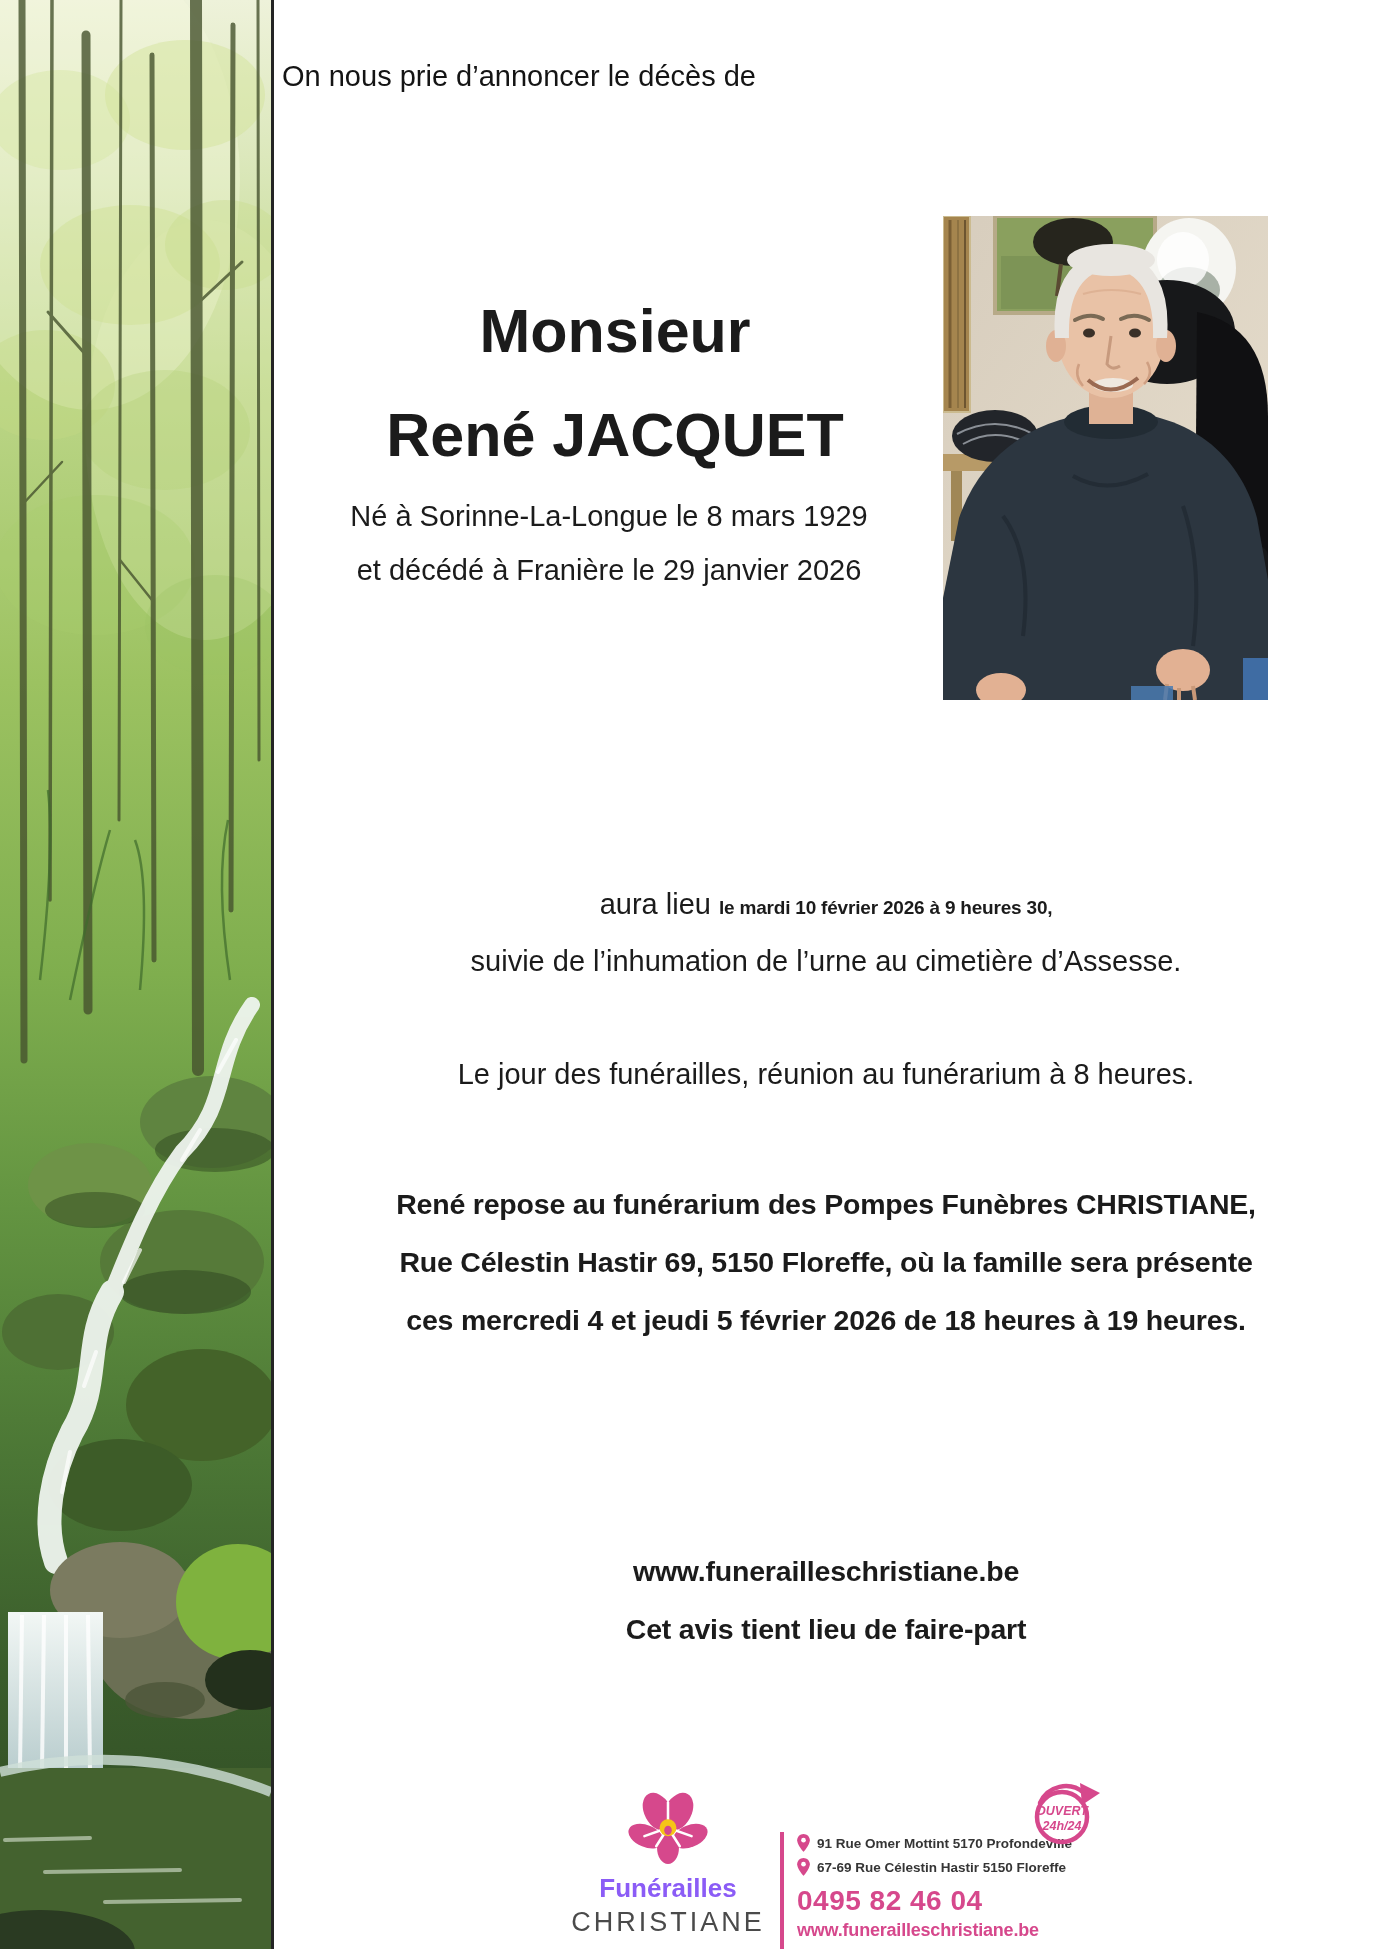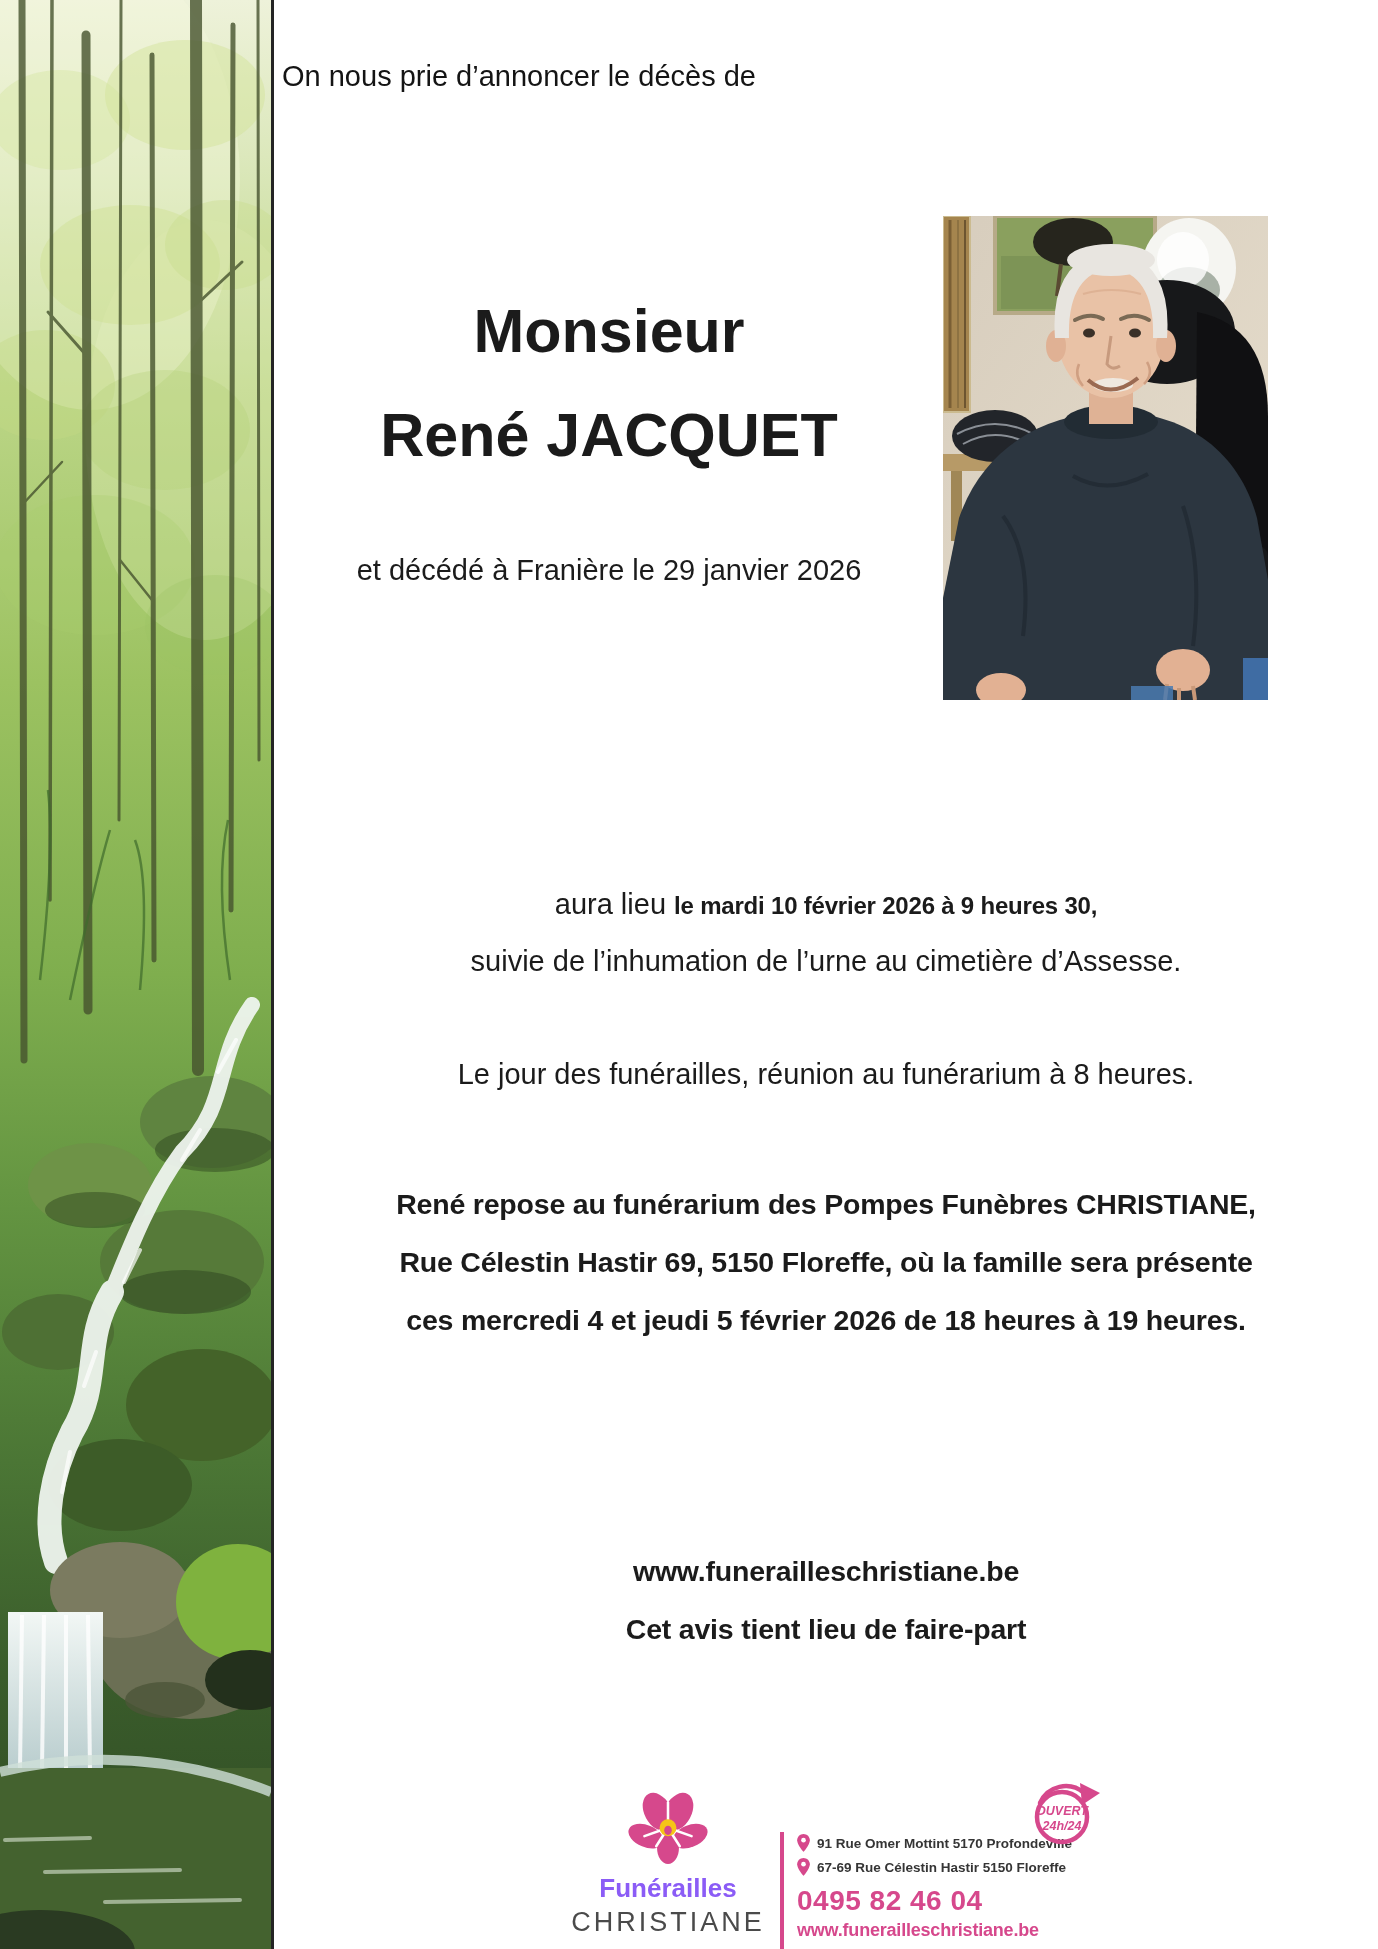--- a/index.html
+++ b/index.html
@@ -12,21 +12,21 @@
     position:absolute;left:0;top:0;width:271px;height:1949px;
     border-right:3px solid #242424;box-sizing:content-box;background:#7fae4e;
   }
   .forest-strip svg{display:block;width:100%;height:100%;}
   
   .intro{
     position:absolute;left:282px;top:60px;font-size:29px;color:#141414;
   }
   
   .tline{position:absolute;left:274px;width:670px;text-align:center;}
-  .title-big{font-size:61px;font-weight:bold;letter-spacing:0;}
+  .title-big{font-size:61px;font-weight:bold;letter-spacing:0;padding-left:6px;}
   .t-monsieur{top:296px;}
   .t-name{top:400px;}
   .t-birth{top:500px;font-size:29px;}
   .t-death{top:554px;font-size:29px;}
   
   .portrait{
     position:absolute;left:943px;top:216px;width:325px;height:484px;overflow:hidden;
   }
   .portrait svg{display:block;width:100%;height:100%;}
   
@@ -153,20 +153,21 @@
           <path d="M 20 1925 L 80 1924"></path>
       </g>
       <ellipse cx="40" cy="1952" rx="95" ry="42" fill="#2a3a22"></ellipse>
     </svg>
   </div>
 
   <div class="intro">On nous prie d’annoncer le décès de</div>
 
   <div class="tline title-big t-monsieur">Monsieur</div>
   <div class="tline title-big t-name">René JACQUET</div>
+  <div class="tline t-birth">Né à Sorinne-La-Longue le 8 mars 1929</div>
   <div class="tline t-death">et décédé à Franière le 29 janvier 2026</div>
 
   <div class="portrait">
     <svg viewBox="0 0 325 484" preserveAspectRatio="none" xmlns="http://www.w3.org/2000/svg">
       <defs>
         <linearGradient id="wall" x1="0" y1="0" x2="1" y2="1">
           <stop offset="0" stop-color="#d7cdbd"></stop>
             <stop offset="1" stop-color="#e7decd"></stop>
         </linearGradient>
       </defs>
@@ -233,21 +234,21 @@
       <path d="M 140 78 Q 168 70 198 78" stroke="#d8ab8d" stroke-width="2" fill="none" opacity="0.7"></path>
 
       <ellipse cx="240" cy="454" rx="27" ry="21" fill="#e2b193"></ellipse>
       <path d="M 224 468 L 222 484 M 236 472 L 236 484 M 250 470 L 252 484" stroke="#c89878" stroke-width="4"></path>
       <ellipse cx="58" cy="474" rx="25" ry="17" fill="#e2b193"></ellipse>
       <rect x="188" y="470" width="42" height="14" fill="#4a7ab0" opacity="0.85"></rect>
       <rect x="300" y="442" width="25" height="42" fill="#3f6ca3"></rect>
     </svg>
   </div>
 
-  <div class="cline c2"><span>aura lieu </span><span class="bold" style="font-size:24px;">le mardi 10 février 2026 à 9 heures 30,</span></div>
+  <div class="cline c2"><span>aura lieu </span><span class="bold" style="font-size:19px;">le mardi 10 février 2026 à 9 heures 30,</span></div>
   <div class="cline c3">suivie de l’inhumation de l’urne au cimetière d’Assesse.</div>
   <div class="cline meet">Le jour des funérailles, réunion au funérarium à 8 heures.</div>
 
   <div class="cline bold r1">René repose au funérarium des Pompes Funèbres CHRISTIANE,</div>
   <div class="cline bold r2">Rue Célestin Hastir 69, 5150 Floreffe, où la famille sera présente</div>
   <div class="cline bold r3">ces mercredi 4 et jeudi 5 février 2026 de 18 heures à 19 heures.</div>
 
   <div class="cline bold k2">www.funerailleschristiane.be</div>
   <div class="cline bold k3">Cet avis tient lieu de faire-part</div>
 

